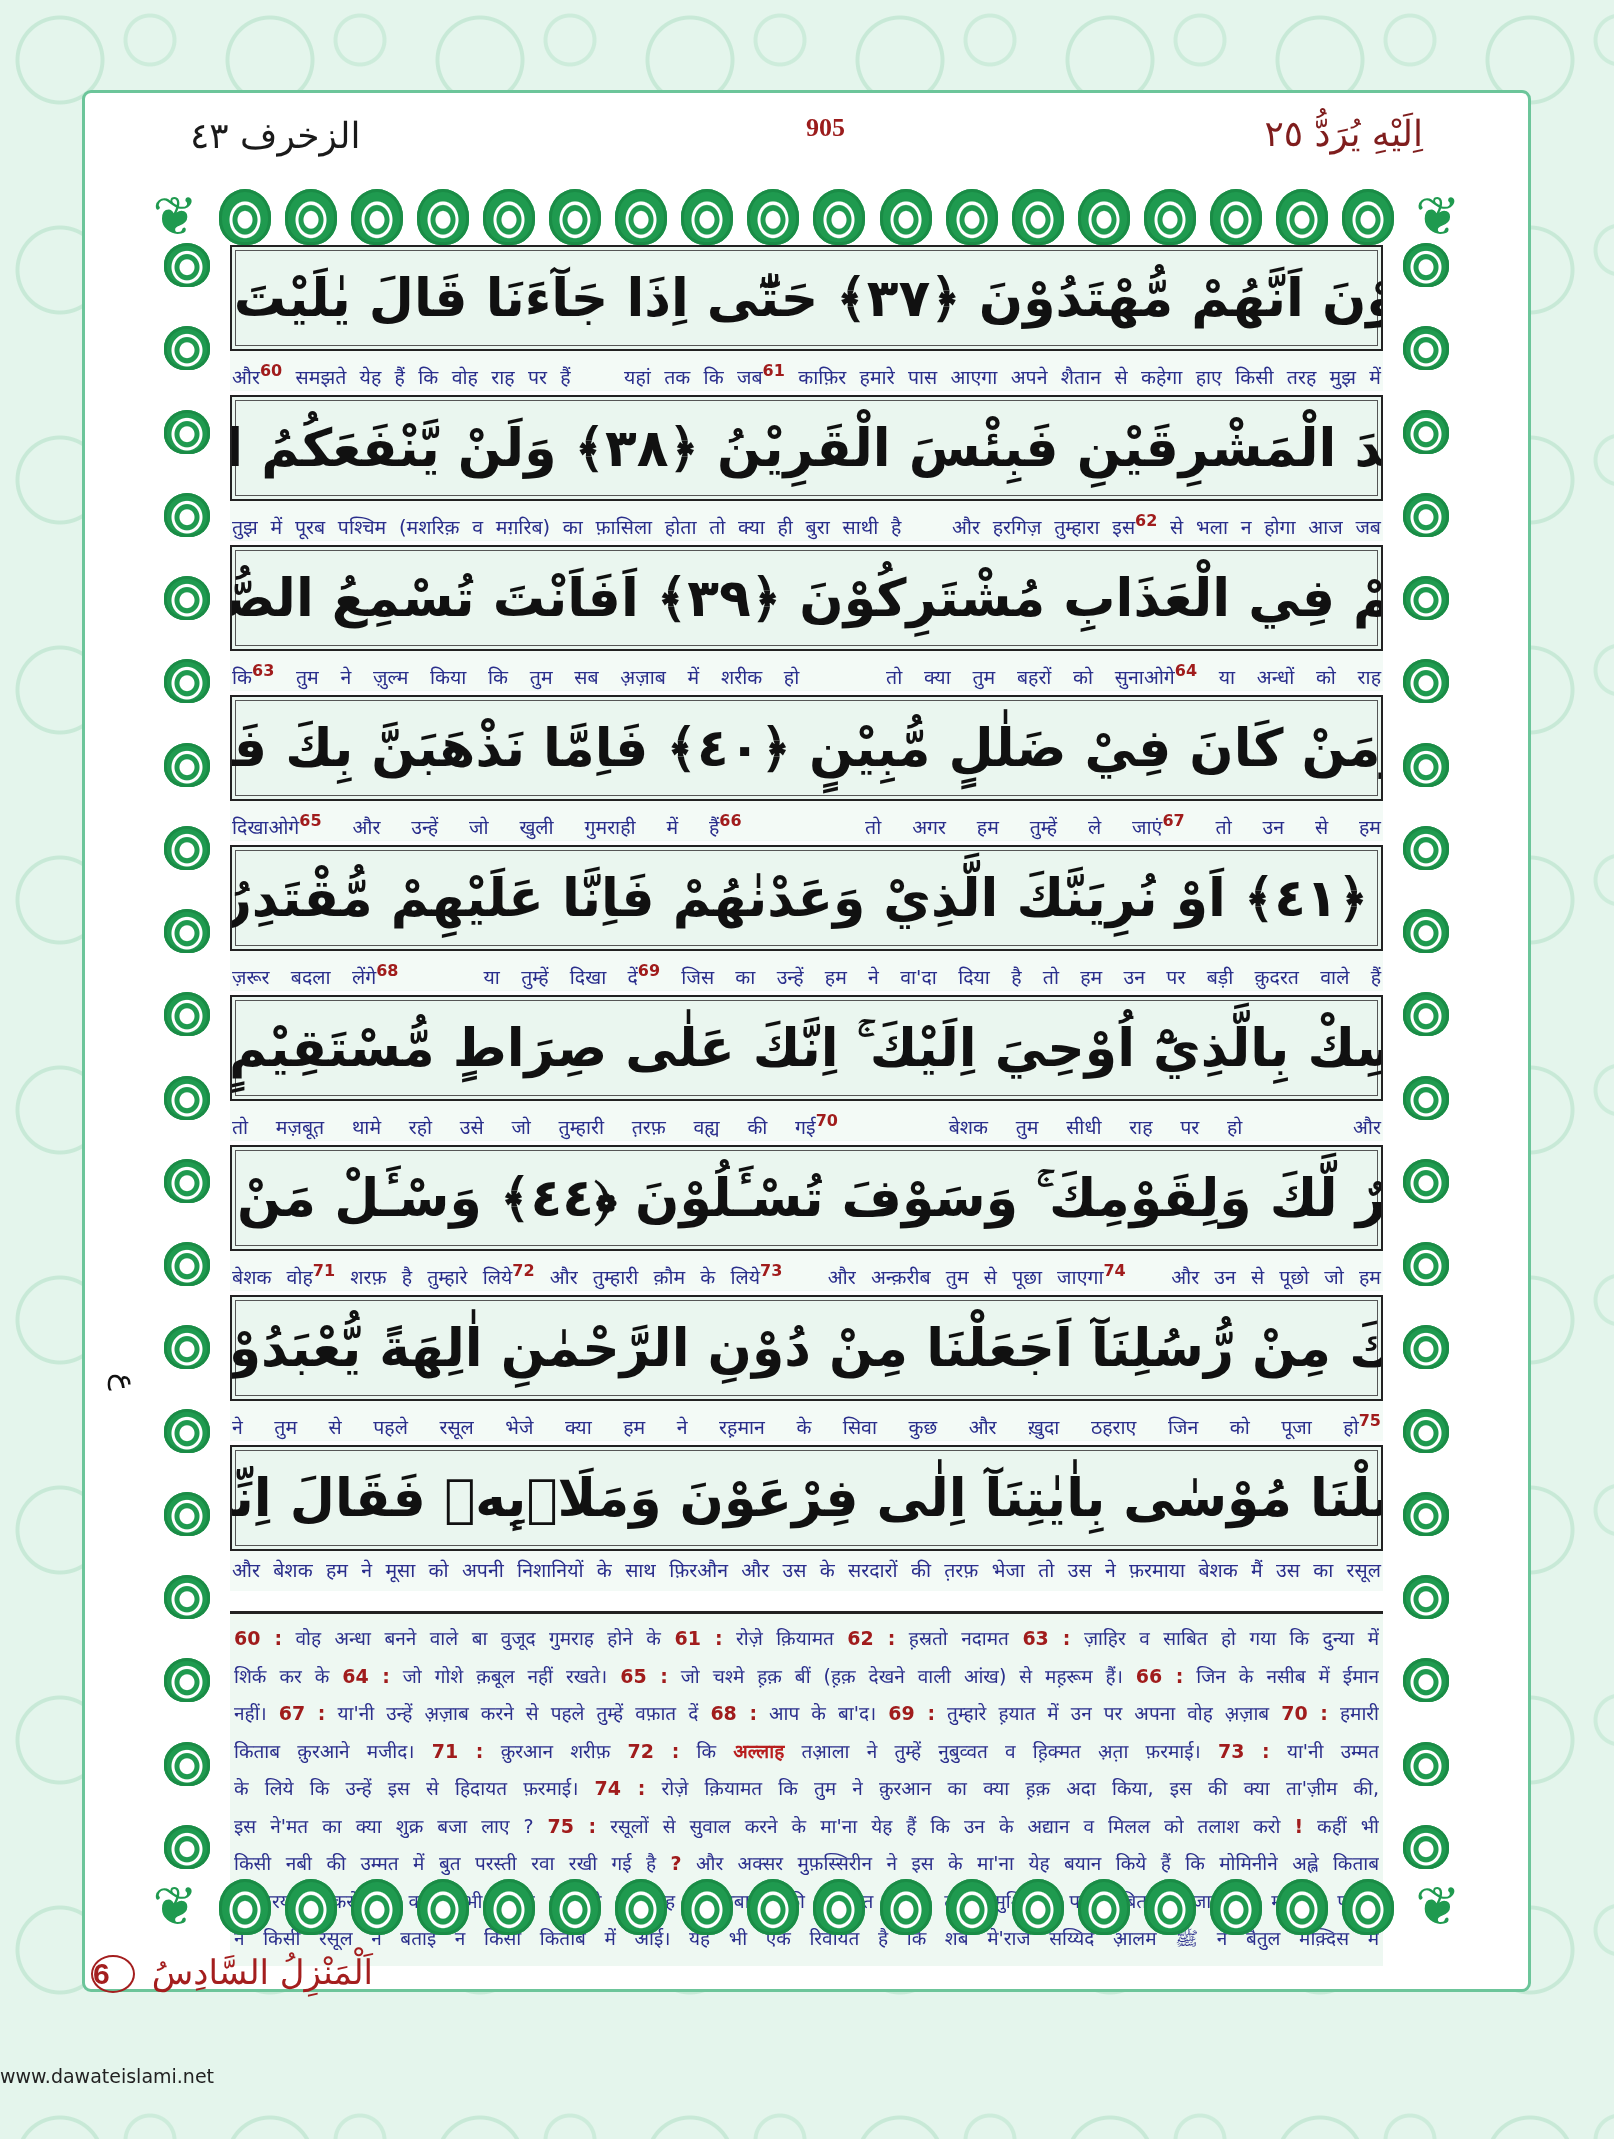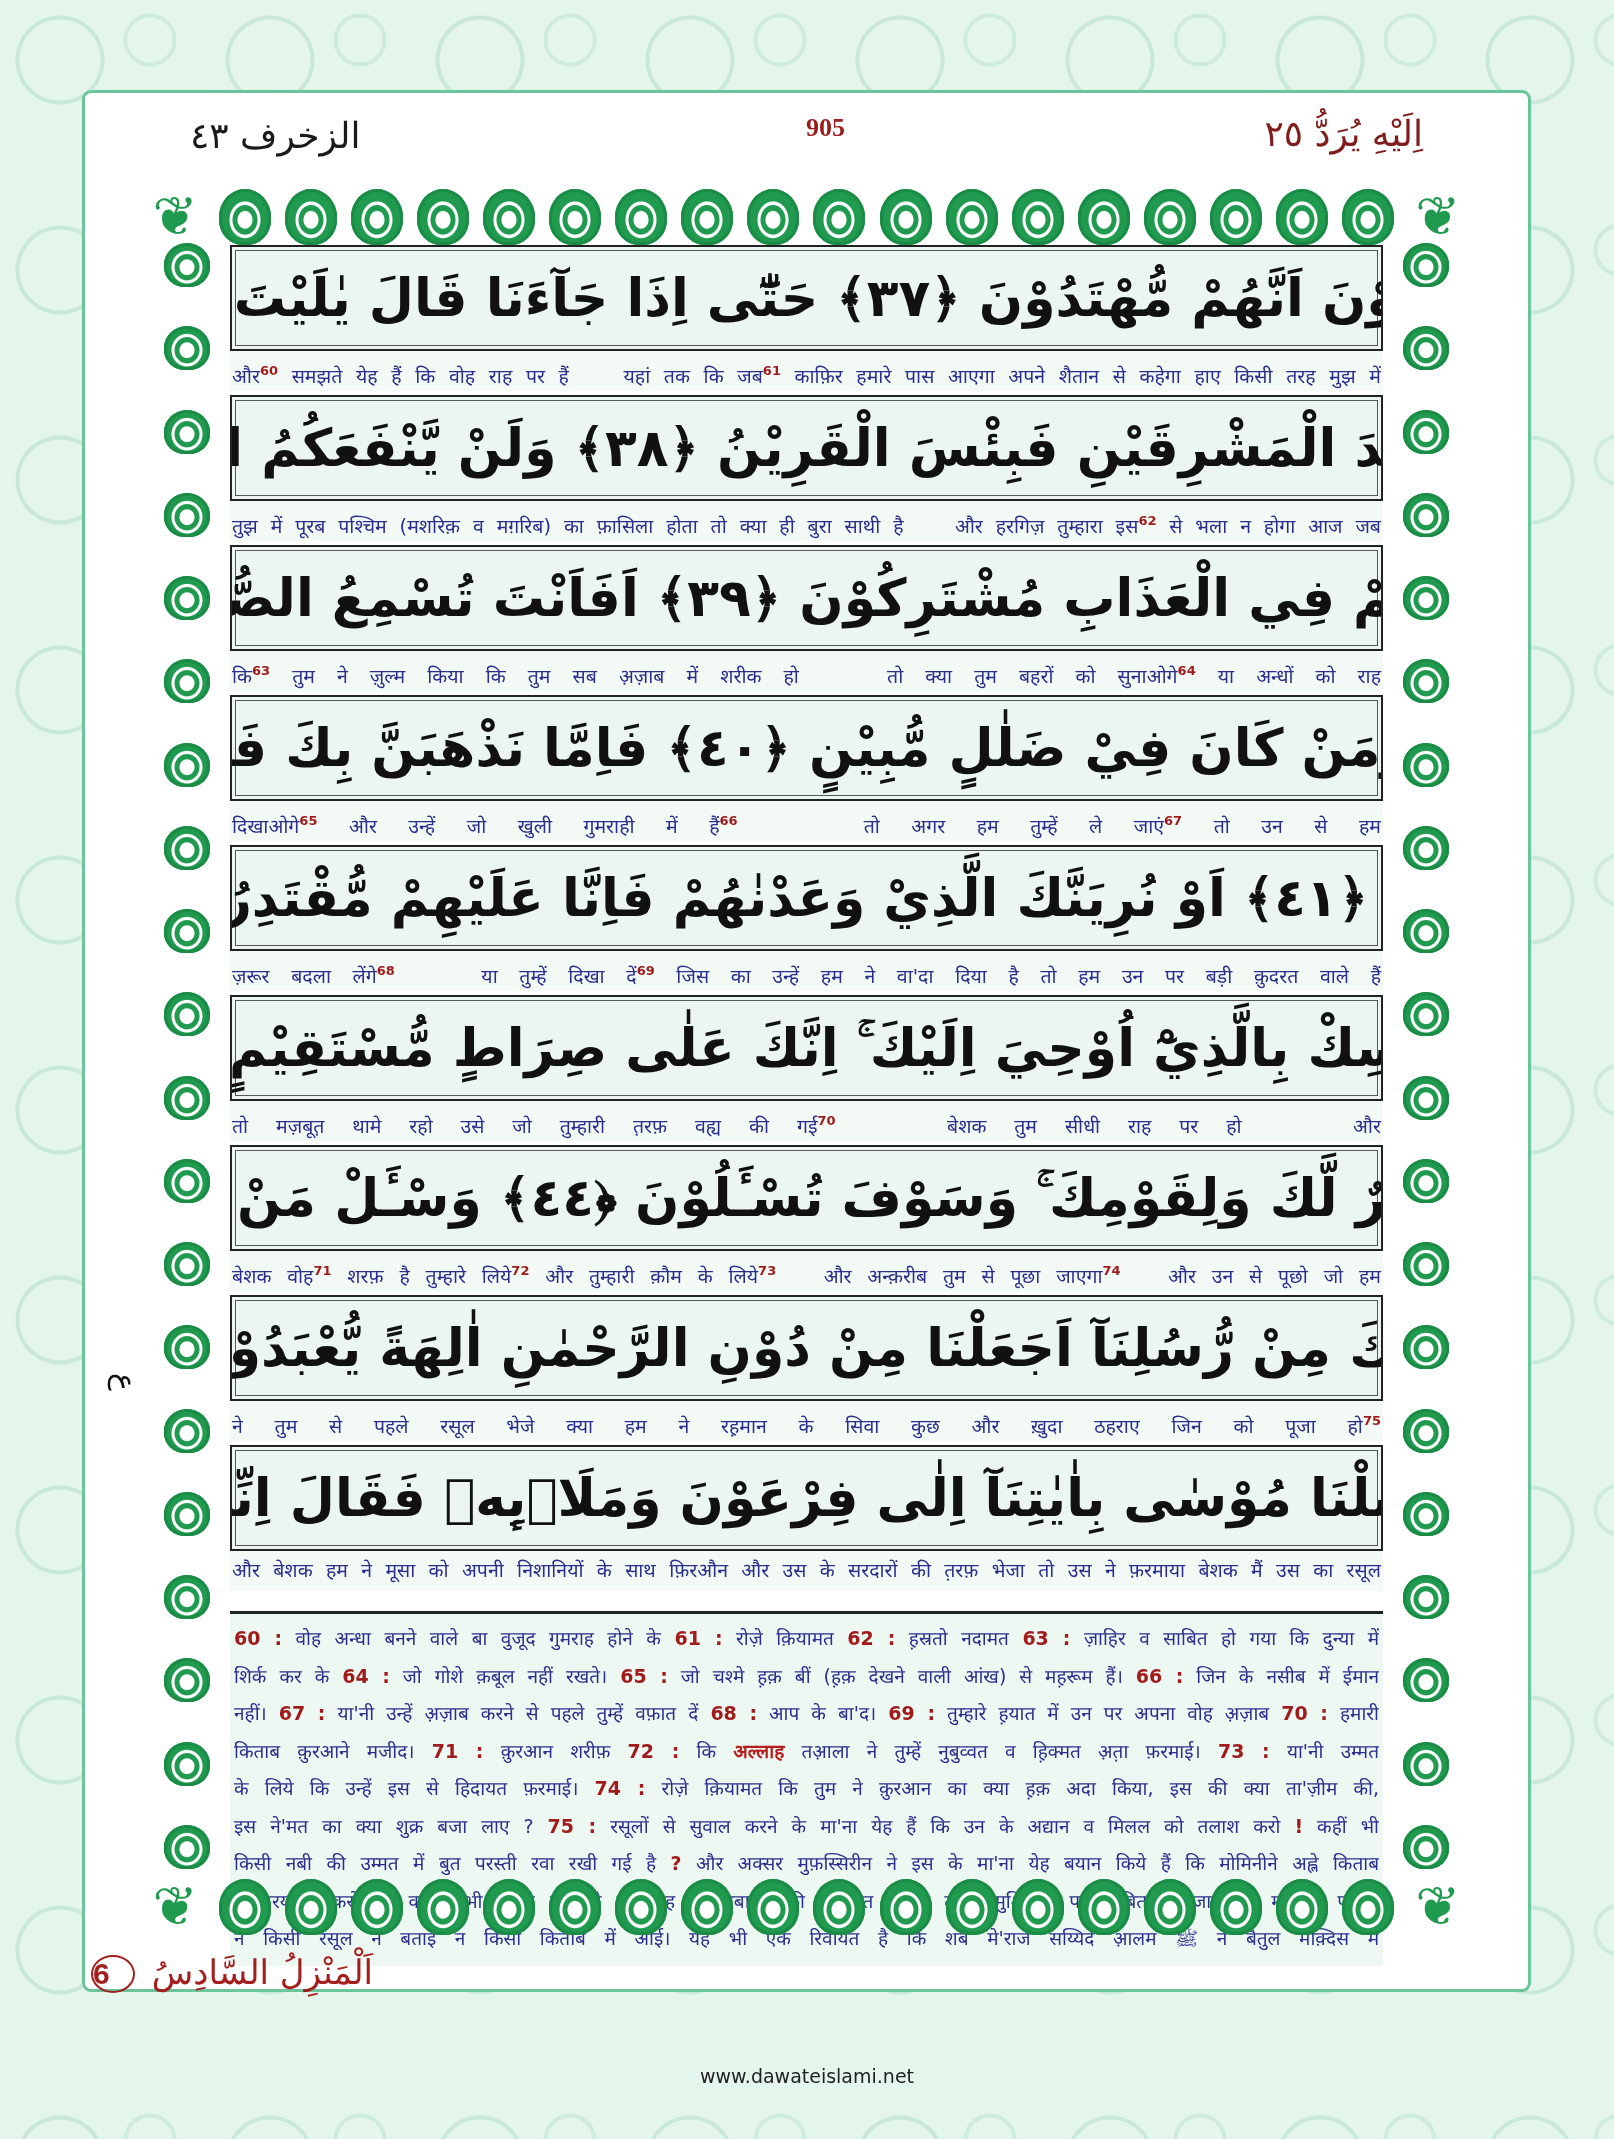--- a/index.html
+++ b/index.html
@@ -59,21 +59,21 @@
   }
   .arabic {
     direction: rtl; font-family: "DejaVu Sans", sans-serif; font-weight: bold;
     font-size: 52px; color: #111; white-space: nowrap; line-height: 1;
   }
   .trans {
     height: 40px; line-height: 40px; font-size: 19.5px; color: #2a2e8c;
     background: #f3faf6; white-space: nowrap; overflow: hidden; text-align: justify;
     text-align-last: justify; padding: 0 2px;
   }
-  .trans sup { color: #a01c1c; font-size: 13px; font-weight: bold; }
+  .trans sup { color: #a01c1c; font-size: 16px; font-weight: bold; }
   .group { margin-bottom: 4px; }
   .notes {
     margin-top: 20px; border-top: 3px solid #222; background: #eef8f2; padding: 6px 4px 8px;
   }
   .note-line {
     font-size: 19px; line-height: 37.5px; color: #2a2e8c; white-space: nowrap;
     text-align: justify; text-align-last: justify; overflow: hidden;
   }
   .nnum { color: #a01c1c; font-weight: bold; }
   .allah { color: #b81e1e; font-weight: bold; }
@@ -83,21 +83,21 @@
   }
   .manzil {
     position: absolute; left: 0; right: 0; bottom: -4px; text-align: left;
     font-family: "DejaVu Serif", serif; font-size: 34px; color: #a41e1e; direction: rtl;
   }
   .manzil .num {
     display: inline-block; min-width: 40px; border: 2px solid #a41e1e; border-radius: 50%;
     font-family: "Liberation Sans", sans-serif; font-weight: bold; font-size: 30px; margin: 0 6px;
   }
   .website {
-    position: absolute; left: 0; right: 0; top: 2065px; text-align: center;
+    position: absolute; left: 0; right: 0; top: 2065px; text-align: left;
     font-family: "DejaVu Sans", sans-serif; font-size: 19px; color: #222;
   }
 </style>
 </head>
 <body>
 
 <div class="bg-pattern"></div>
 
 <div class="page">
   <div class="hdr">

